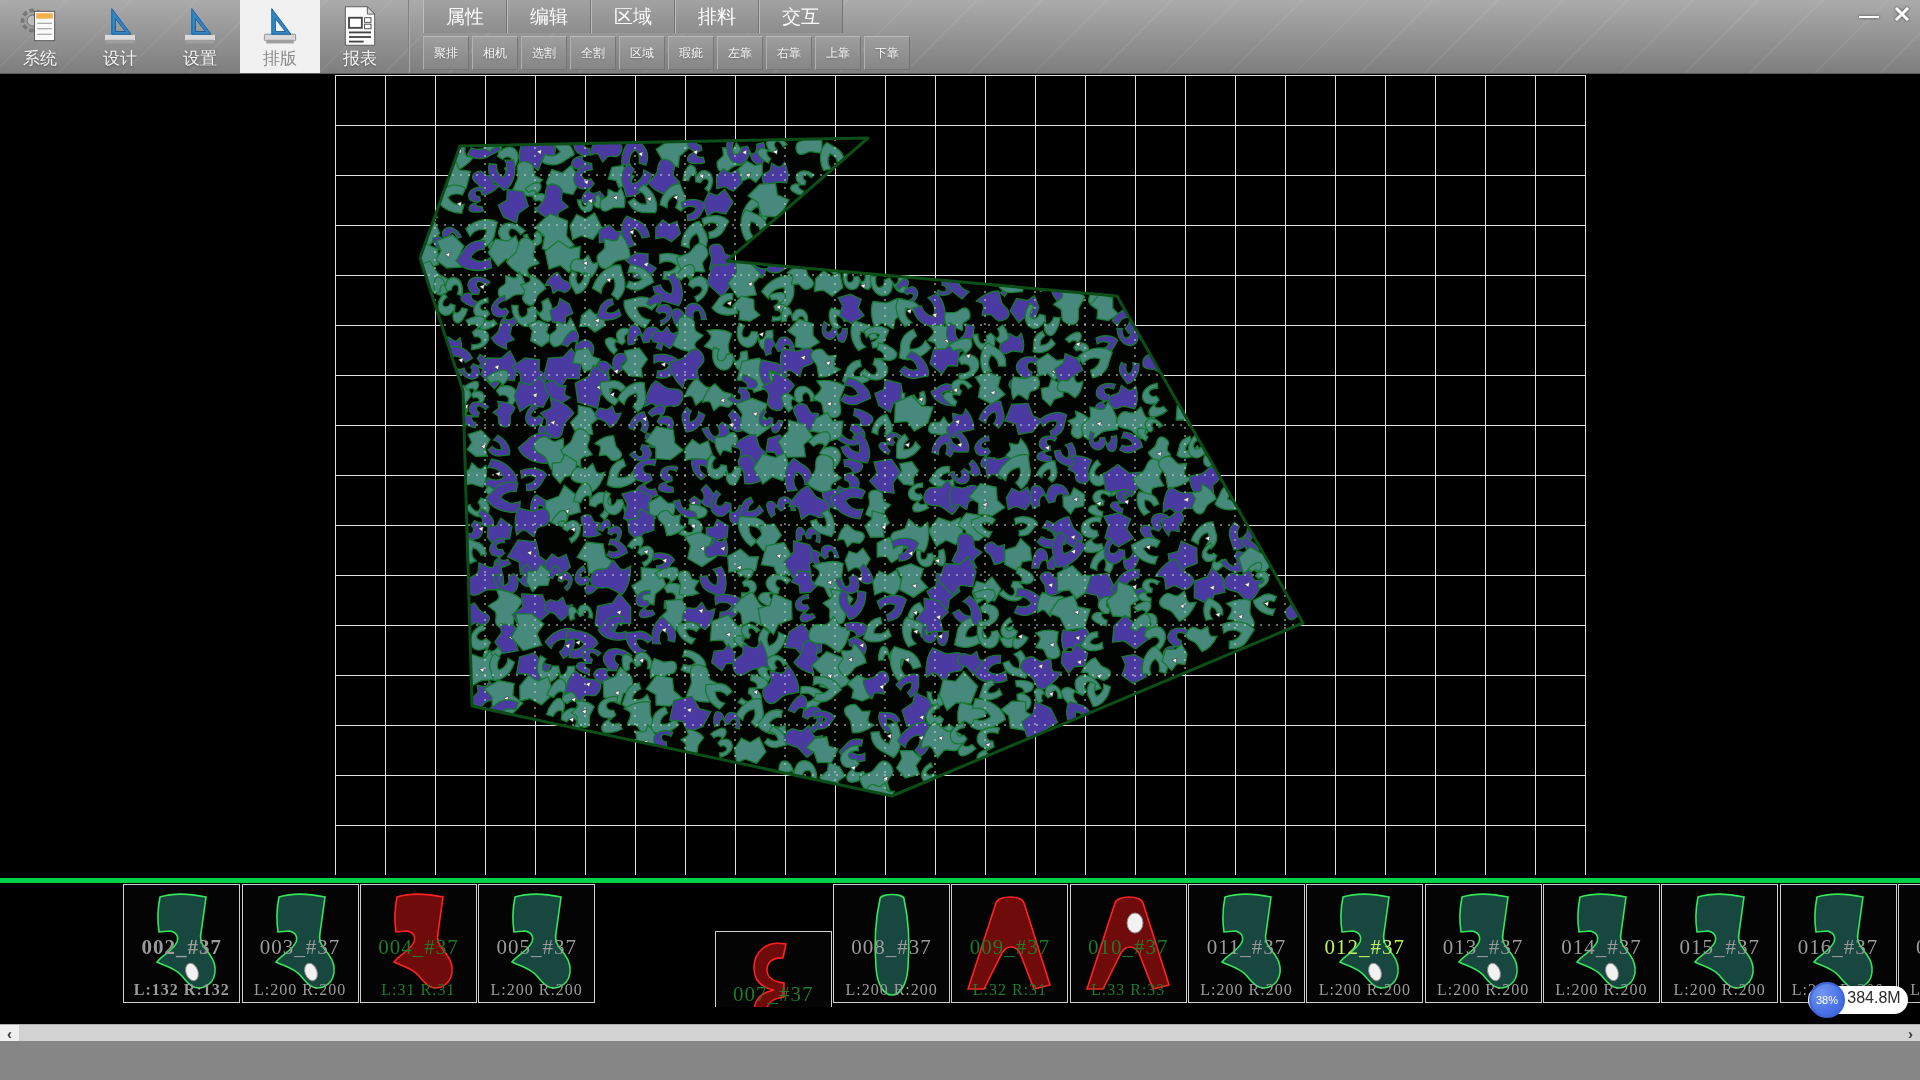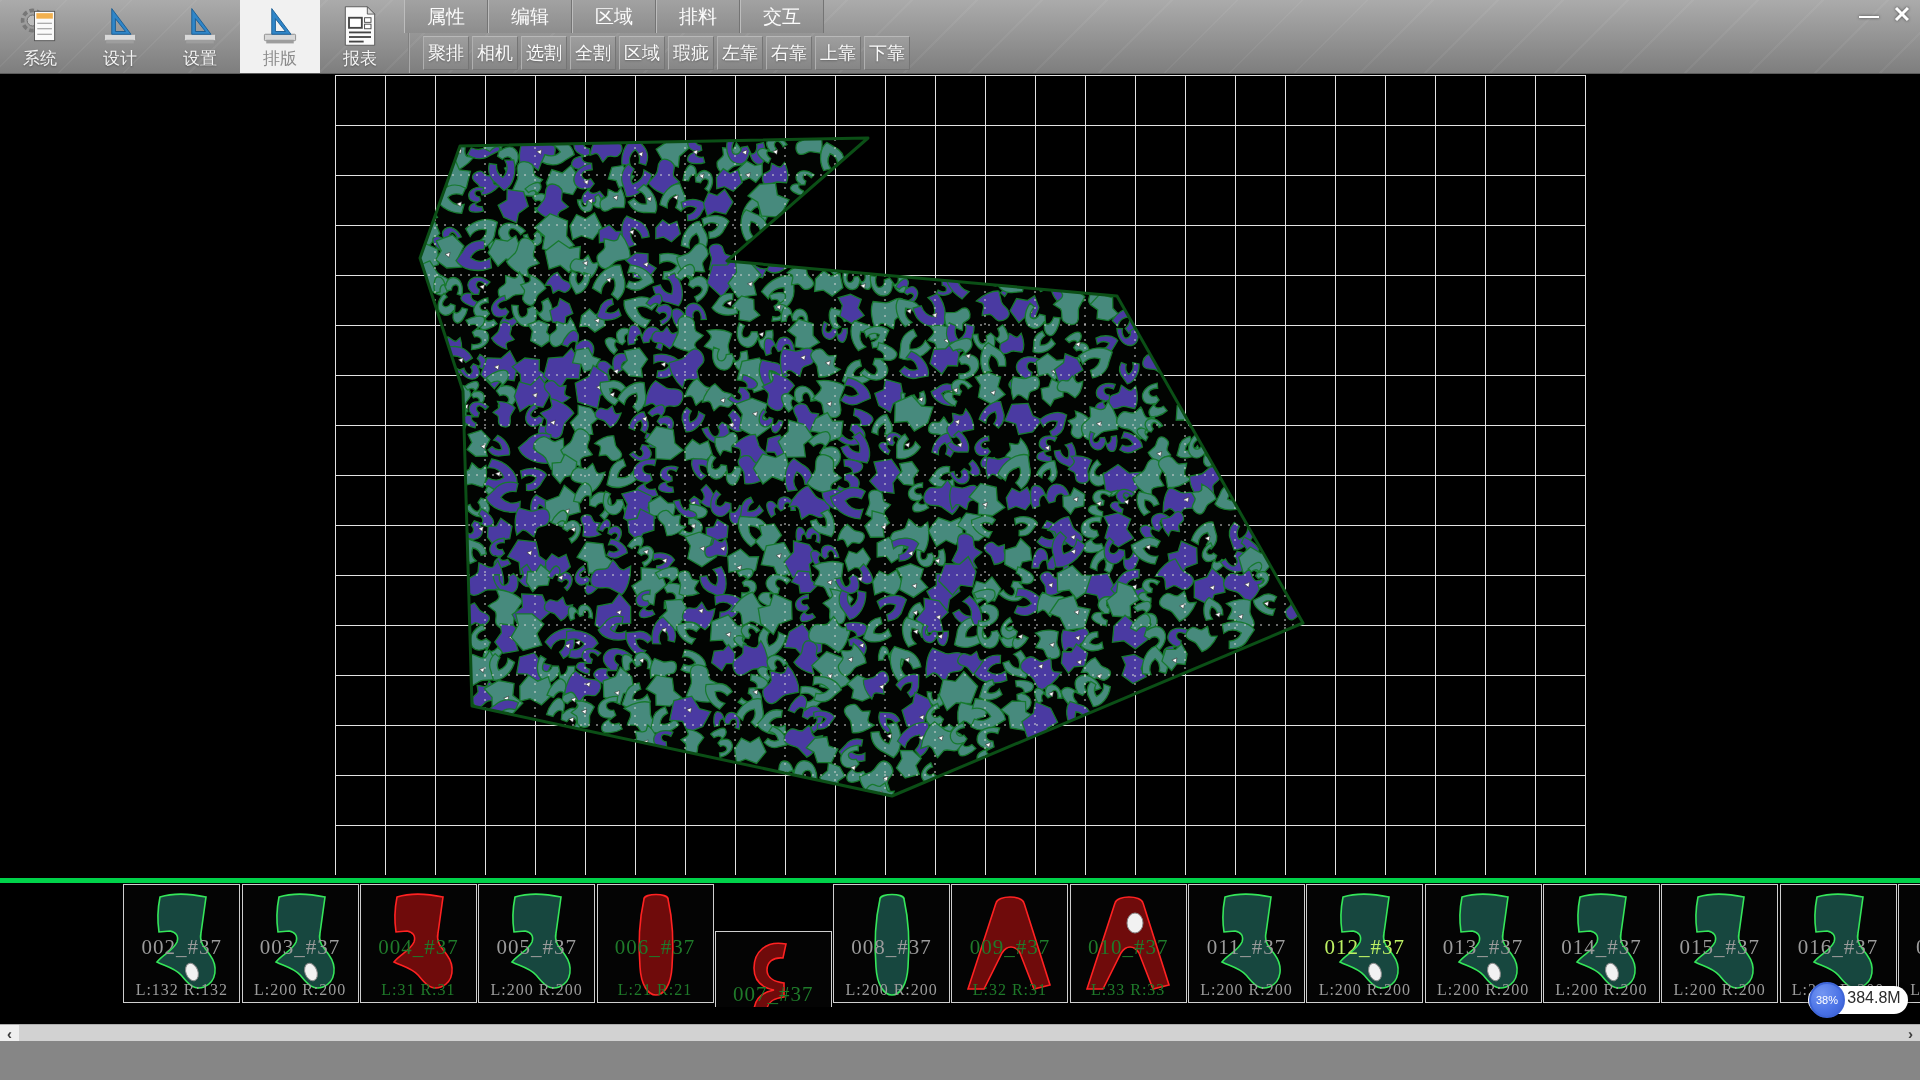--- a/index.html
+++ b/index.html
@@ -16,27 +16,27 @@
   .icon-btn{width:80px;height:73px;display:flex;flex-direction:column;align-items:center;
     justify-content:flex-start;padding-top:4px;box-sizing:border-box;cursor:default;}
   .icon-btn .glyph{width:44px;height:42px;}
   .icon-btn .lbl{font-size:17px;color:#f4f4f4;margin-top:1px;text-shadow:0 1px 2px rgba(0,0,0,.35);}
   .icon-btn.active{background:#f1f1f1;}
   .icon-btn.active .lbl{color:#8a8a8a;text-shadow:none;}
 
   .vsep{position:absolute;left:408px;top:0;width:2px;height:73px;
     background:linear-gradient(90deg,#6d6d6d,#bdbdbd);}
 
-  .menu-tabs{position:absolute;left:404px;top:0;height:33px;display:flex;}
+  .menu-tabs{position:absolute;left:423px;top:0;height:33px;display:flex;}
   .menu-tab{width:84px;height:33px;display:flex;align-items:center;justify-content:center;
     color:#fcfcfc;font-size:19px;background:linear-gradient(#a2a2a2,#8d8d8d);
     border-right:1px solid #747474;border-left:1px solid #bdbdbd;box-sizing:border-box;}
   .tool-row{position:absolute;left:423px;top:36px;height:34px;display:flex;gap:3px;}
   .tool-btn{width:46px;height:34px;display:flex;align-items:center;justify-content:center;
-    color:#fafafa;font-size:18px;background:linear-gradient(#9e9e9e,#868686);
+    color:#fafafa;font-size:12px;background:linear-gradient(#9e9e9e,#868686);
     border:1px solid #757575;border-top-color:#b8b8b8;border-left-color:#b0b0b0;
     box-sizing:border-box;text-shadow:0 1px 2px rgba(0,0,0,.3);}
 
   .win-btn{position:absolute;top:2px;height:26px;display:flex;align-items:center;
     justify-content:center;color:#fff;font-weight:bold;
     text-shadow:0 0 3px rgba(0,0,0,.6);cursor:default;}
   .win-btn.min{right:36px;width:30px;font-size:20px;}
   .win-btn.close{right:3px;width:30px;font-size:22px;}
 
   
@@ -921,21 +921,21 @@
         <line x1="340" y1="624" x2="1586" y2="624" stroke="#d7d7d7" stroke-width="1" stroke-dasharray="2 6"></line>
         <line x1="340" y1="674" x2="1586" y2="674" stroke="#d7d7d7" stroke-width="1" stroke-dasharray="2 6"></line>
         <line x1="340" y1="724" x2="1586" y2="724" stroke="#d7d7d7" stroke-width="1" stroke-dasharray="2 6"></line>
         <line x1="340" y1="774" x2="1586" y2="774" stroke="#d7d7d7" stroke-width="1" stroke-dasharray="2 6"></line>
       </g>
       <path d="M460,145 L 868,137 L 727,260 L 1117,295 L 1303,622 L 892,795 L 472,705 L 463,390 L 420,257 Z" fill="none" stroke="#0b4f16" stroke-width="3" stroke-linejoin="round"></path>
     </svg>
 </div>
 
 <section class="strip" id="thumb-strip">
-    <div class="cell" style="left: 123.3px;">
+    <div class="cell" style="left: 123.3px; font-weight: bold;">
       <svg viewBox="0 0 100 114">
         <path d="M28,10 C44,5 60,7 74,10 L69,46 C67,55 72,60 78,68 C86,79 85,95 72,100 C61,104 55,95 49,88 C43,81 33,79 25,75 C31,67 41,64 45,55 C47,49 44,45 38,44 L27,45 C25,32 26,20 28,10 Z" fill="#17473f" stroke="#35e65a" stroke-width="1.6"></path>
         <ellipse cx="60" cy="85" rx="6" ry="9" transform="rotate(-20 60 85)" fill="#f2f2f2" stroke="#8a8a8a"></ellipse>
       </svg>
       <div class="nm" style="color: rgb(155, 155, 155);">002_#37</div>
       <div class="lr" style="color: rgb(155, 155, 155);">L:132 R:132</div>
     </div>
     <div class="cell" style="left: 241.6px;">
       <svg viewBox="0 0 100 114">
         <path d="M28,10 C44,5 60,7 74,10 L69,46 C67,55 72,60 78,68 C86,79 85,95 72,100 C61,104 55,95 49,88 C43,81 33,79 25,75 C31,67 41,64 45,55 C47,49 44,45 38,44 L27,45 C25,32 26,20 28,10 Z" fill="#17473f" stroke="#35e65a" stroke-width="1.6"></path>
@@ -950,27 +950,20 @@
       </svg>
       <div class="nm" style="color: rgb(31, 122, 42);">004_#37</div>
       <div class="lr" style="color: rgb(31, 122, 42);">L:31 R:31</div>
     </div>
     <div class="cell" style="left: 478.2px;">
       <svg viewBox="0 0 100 114">
         <path d="M28,10 C44,5 60,7 74,10 L69,46 C67,55 72,60 78,68 C86,79 85,95 72,100 C61,104 55,95 49,88 C43,81 33,79 25,75 C31,67 41,64 45,55 C47,49 44,45 38,44 L27,45 C25,32 26,20 28,10 Z" fill="#17473f" stroke="#35e65a" stroke-width="1.6"></path>
       </svg>
       <div class="nm" style="color: rgb(155, 155, 155);">005_#37</div>
       <div class="lr" style="color: rgb(155, 155, 155);">L:200 R:200</div>
-    </div>
-    <div class="cell" style="left: 596.5px;">
-      <svg viewBox="0 0 100 114">
-        <path d="M38,12 C38,6 62,6 62,12 C66,30 68,55 66,80 C65,98 58,108 50,108 C42,108 35,98 34,80 C32,55 34,30 38,12 Z" fill="#6f0b0b" stroke="#ff2222" stroke-width="1.6"></path>
-      </svg>
-      <div class="nm" style="color: rgb(31, 122, 42);">006_#37</div>
-      <div class="lr" style="color: rgb(31, 122, 42);">L:21 R:21</div>
     </div>
     <div class="cell" style="left: 714.8px; margin-top: 47px;">
       <svg viewBox="0 0 100 114">
         <path d="M62,10 C42,6 30,18 30,34 C30,48 40,54 50,56 C40,58 30,64 30,78 C30,94 42,104 62,100 L59,86 C49,88 43,84 43,76 C43,68 51,64 60,63 L60,49 C51,48 43,44 43,36 C43,28 49,23 59,24 Z" fill="#6f0b0b" stroke="#ff2222" stroke-width="1.6"></path>
       </svg>
       <div class="nm" style="color: rgb(31, 122, 42);">007_#37</div>
       <div class="lr" style="color: rgb(31, 122, 42);">L:31 R:31</div>
     </div>
     <div class="cell" style="left: 833.1px;">
       <svg viewBox="0 0 100 114">

